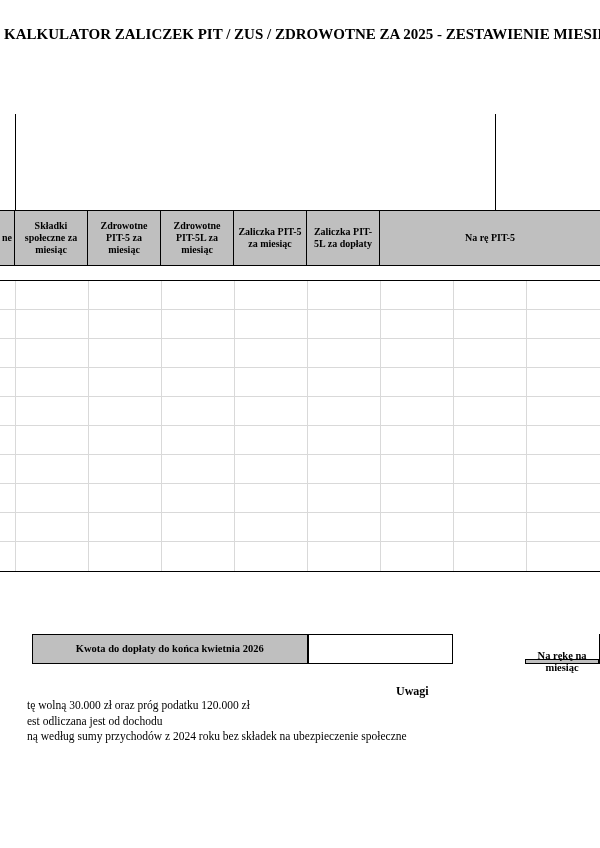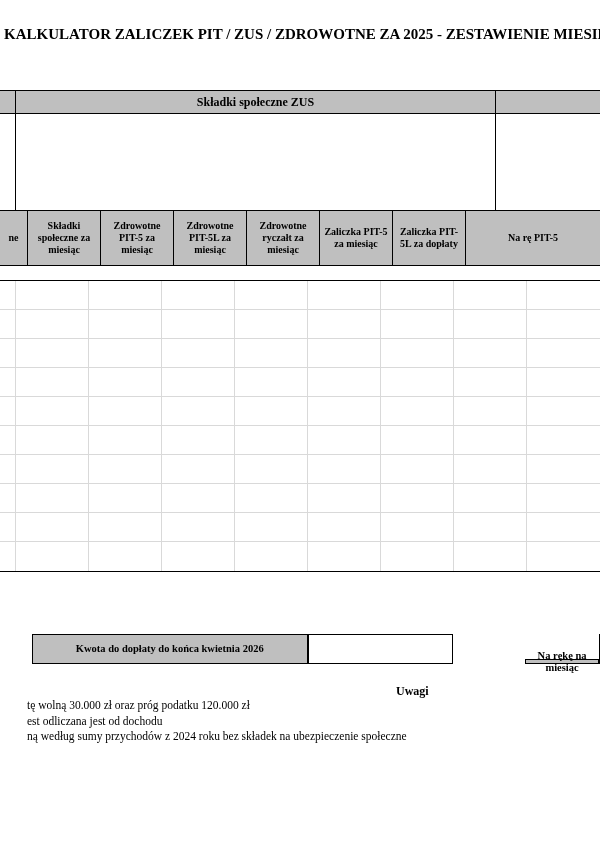--- a/index.html
+++ b/index.html
@@ -87,21 +87,21 @@
       font-weight: bold;
       font-size: 10px;
       text-align: center;
       display: flex;
       flex-direction: column;
       align-items: center;
       justify-content: center;
       padding: 2px 3px;
       line-height: 1.2;
     }
-    .col.first { width: 28px; border-left: none; }
+    .col.first { width: 15px; border-left: none; }
     .col.c { width: 73px; }
     .col.last { flex: 1; border-right: none; }
 
     
     .grid {
       position: absolute;
       top: 280px;
       left: 0;
       right: 0;
       border-top: 1px solid #000;
@@ -170,38 +170,32 @@
     }
     .note-line { white-space: nowrap; }
   </style>
 </head>
 <body>
 
 <div class="page">
 
   <div class="title">KALKULATOR ZALICZEK PIT / ZUS / ZDROWOTNE ZA 2025 - ZESTAWIENIE MIESIĘCZN</div>
 
-  <div class="band">
-    <div class="band-cell band-left"></div>
-    <div class="band-cell band-mid">Składki społeczne ZUS</div>
-    <div class="band-cell band-right"></div>
-  </div>
 
   <div class="openblock">
     <div class="open-cell open-left"></div>
     <div class="open-cell open-mid"></div>
     <div class="open-cell open-right"></div>
   </div>
 
   <div class="cols">
     <div class="col first">ne</div>
     <div class="col c">Składki społeczne za miesiąc</div>
     <div class="col c">Zdrowotne PIT-5 za miesiąc</div>
     <div class="col c">Zdrowotne PIT-5L za miesiąc</div>
-    <div class="col c">Zdrowotne ryczałt za miesiąc</div>
     <div class="col c">Zaliczka PIT-5 za miesiąc</div>
     <div class="col c">Zaliczka PIT-5L za dopłaty</div>
     <div class="col last">Na rę PIT-5</div>
   </div>
 
   <div class="grid">
 
     <div class="grid-row">
       <div class="grid-cell first"></div>
         <div class="grid-cell c"></div>

